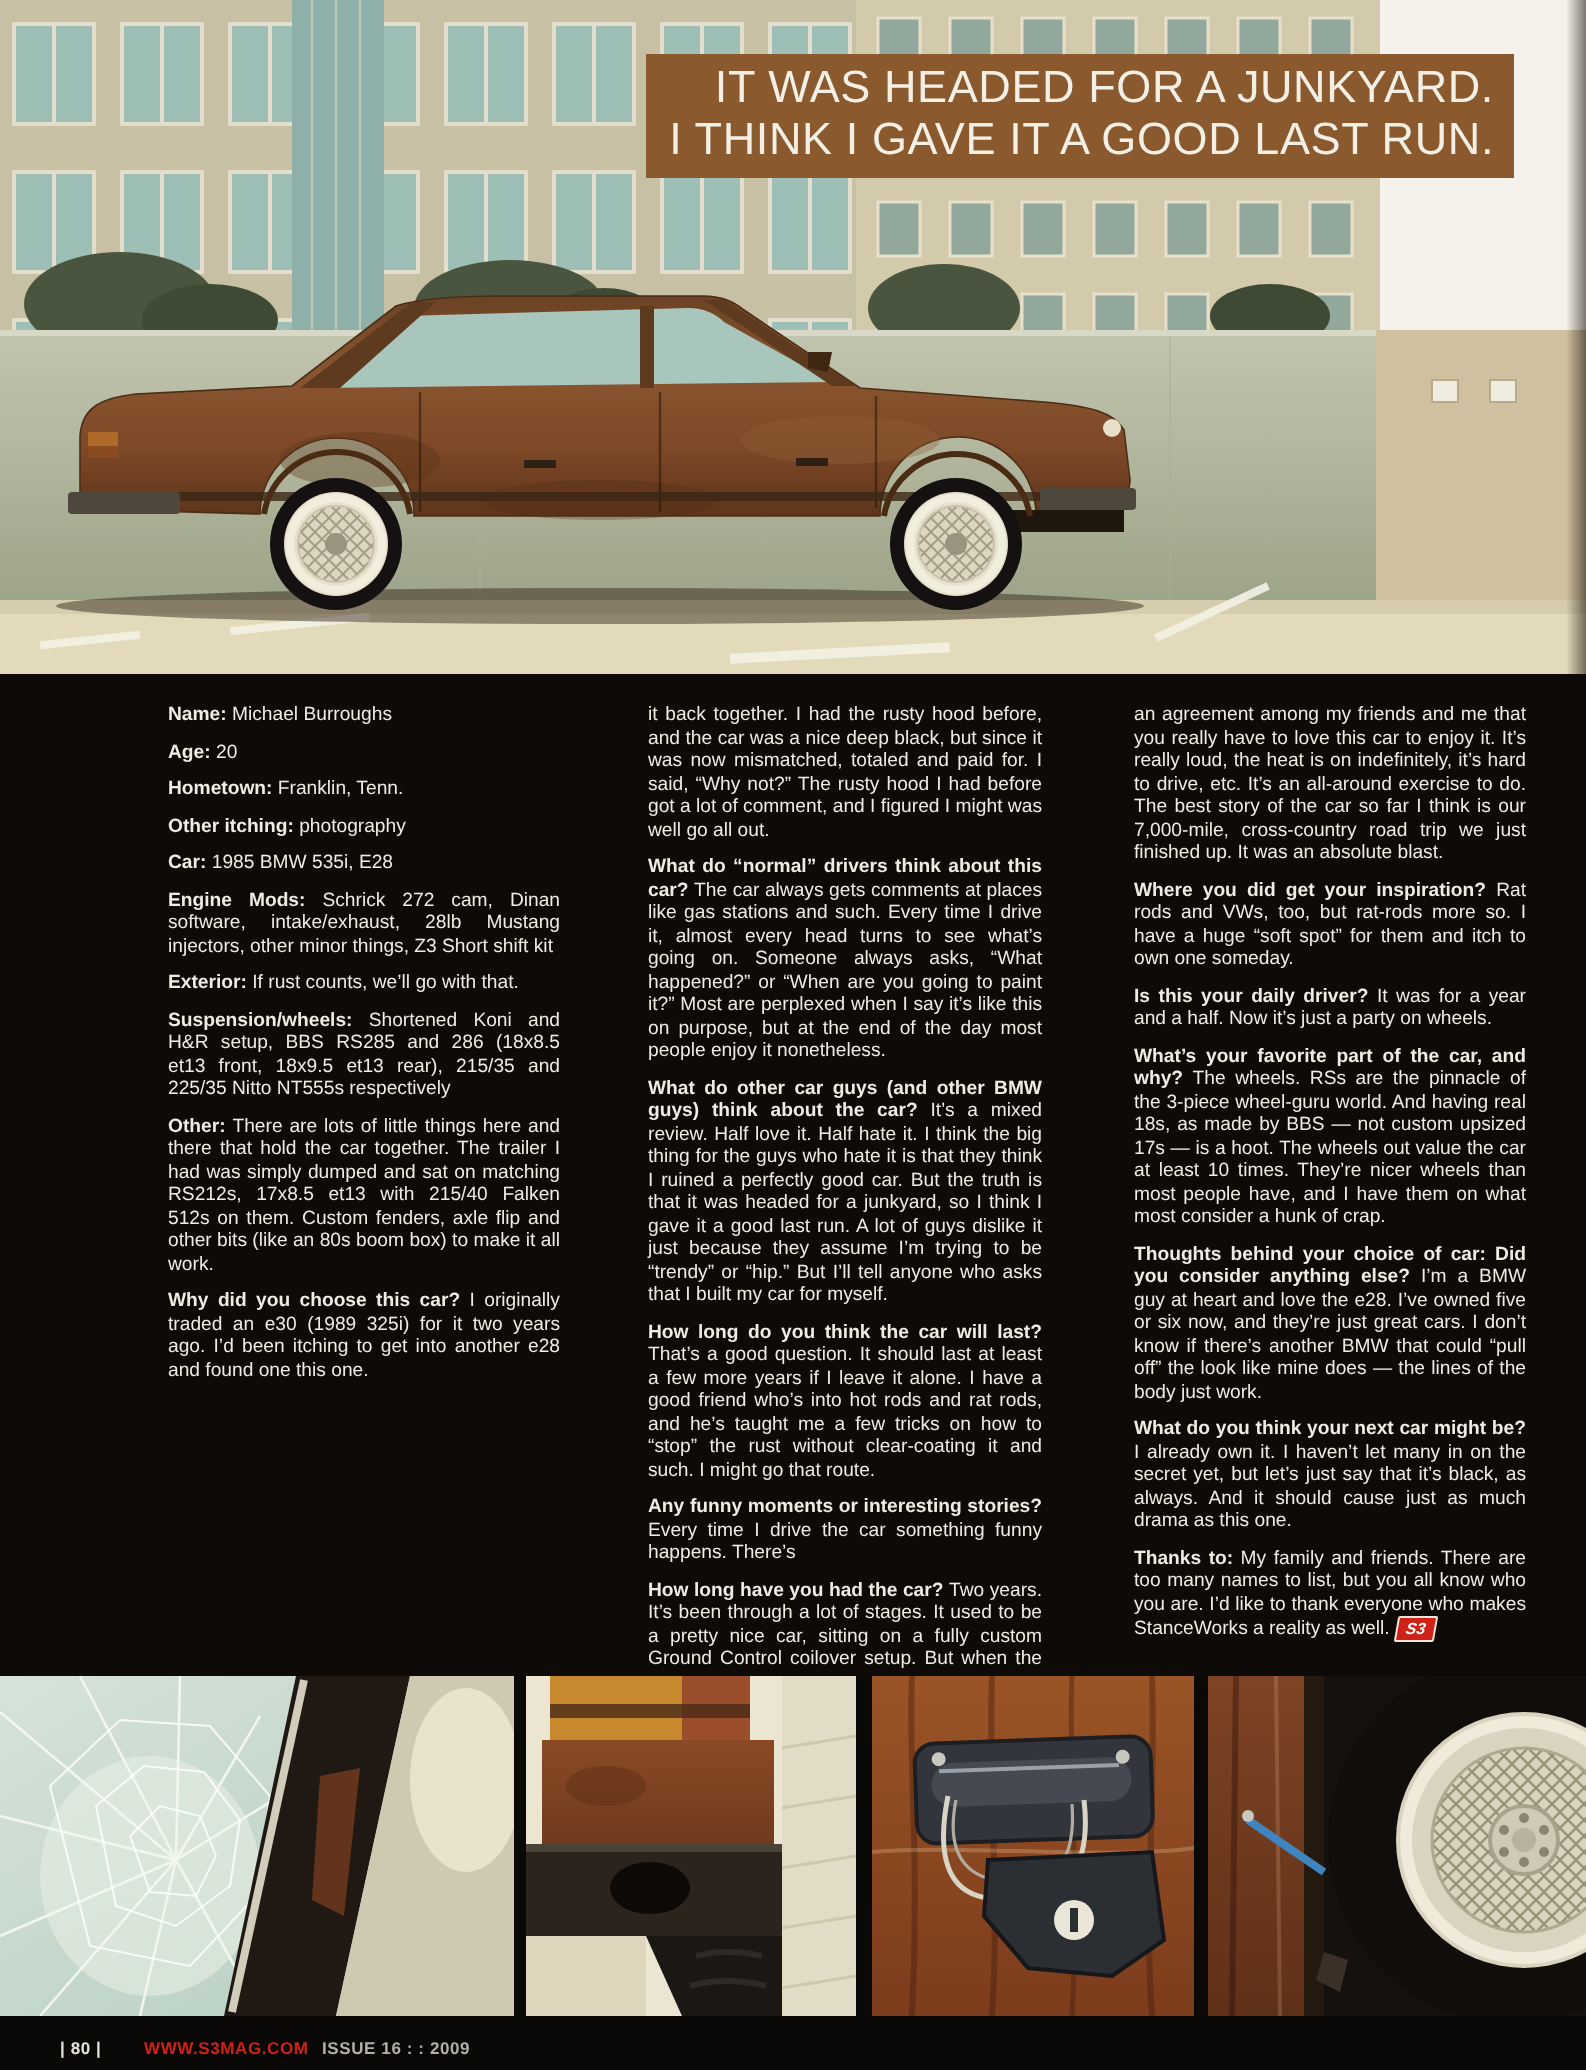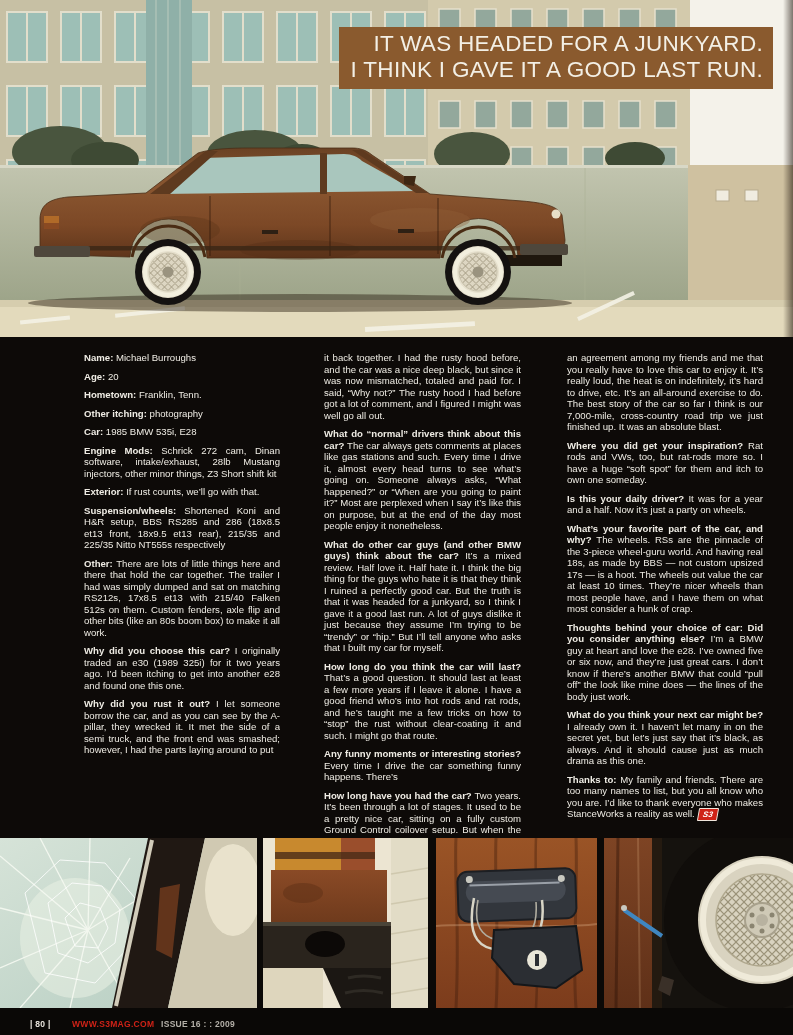--- a/index.html
+++ b/index.html
@@ -2,21 +2,21 @@
 <html><head>
 <meta charset="utf-8">
 <style>
   html,body{margin:0;padding:0;background:#2a2a2a;}
   .page{position:relative;width:793px;height:1035px;background:#0b0907;overflow:hidden;
         font-family:"Liberation Sans",sans-serif;margin:0 auto;}
   
   .hero{position:absolute;left:0;top:0;width:793px;height:337px;}
   .edge-shade{position:absolute;right:0;top:0;width:10px;height:337px;
         background:linear-gradient(to left,rgba(25,14,6,.55),rgba(25,14,6,0));}
-  .pull-quote{position:absolute;top:27px;right:20px;background:#8a5a2e;
+  .pull-quote{position:absolute;top:27px;right:36px;background:#8a5a2e;
         padding:4px 10px 6px 12px;text-align:right;}
   .pull-quote .pq-line{display:block;white-space:nowrap;color:#f3efe5;
         font-size:22.5px;line-height:26px;font-weight:400;letter-spacing:.3px;}
   
   .article{position:absolute;left:0;top:337px;width:793px;height:501px;background:#0d0a08;}
   .col{position:absolute;top:15px;height:482px;overflow:hidden;color:#efece4;
         font-size:9.6px;line-height:11.5px;text-align:justify;}
   .col p{margin:0 0 7px 0;padding-left:36px;}
   .col .lbl{font-weight:700;}
   .s3-badge{display:inline-block;background:#cf2217;color:#ffffff;font-weight:700;
@@ -174,21 +174,20 @@
         <p><span class="lbl">Name: </span><span>Michael Burroughs</span></p>
         <p><span class="lbl">Age: </span><span>20</span></p>
         <p><span class="lbl">Hometown: </span><span>Franklin, Tenn.</span></p>
         <p><span class="lbl">Other itching: </span><span>photography</span></p>
         <p><span class="lbl">Car: </span><span>1985 BMW 535i, E28</span></p>
         <p><span class="lbl">Engine Mods: </span><span>Schrick 272 cam, Dinan software, intake/exhaust, 28lb Mustang injectors, other minor things, Z3 Short shift kit</span></p>
         <p><span class="lbl">Exterior: </span><span>If rust counts, we’ll go with that.</span></p>
         <p><span class="lbl">Suspension/wheels: </span><span>Shortened Koni and H&amp;R setup, BBS RS285 and 286 (18x8.5 et13 front, 18x9.5 et13 rear), 215/35 and 225/35 Nitto NT555s respectively</span></p>
         <p><span class="lbl">Other: </span><span>There are lots of little things here and there that hold the car together.  The trailer I had was simply dumped and sat on matching RS212s, 17x8.5 et13 with 215/40 Falken 512s on them. Custom fenders, axle flip and other bits (like an 80s boom box) to make it all work.</span></p>
         <p><span class="lbl">Why did you choose this car? </span><span>I originally traded an e30 (1989 325i) for it two years ago.  I’d been itching to get into another e28 and found one this one.</span></p>
-        <p><span class="lbl">Why did you rust it out? </span><span>I let someone borrow the car, and as you can see by the A-pillar, they wrecked it.  It met the side of a semi truck, and the front end was smashed; however, I had the parts laying around to put</span></p>
       </div>
     <div class="col" style="left:288px;width:233px;">
         <p><span>it back together.  I had the rusty hood before, and the car was a nice deep black, but since it was now mismatched, totaled and paid for. I said, “Why not?”  The rusty hood I had before got a lot of comment, and I figured I might was well go all out.</span></p>
         <p><span class="lbl">What do “normal” drivers think about this car? </span><span>The car always gets comments at places like gas stations and such.  Every time I drive it, almost every head turns to see what’s going on.  Someone always asks, “What happened?” or “When are you going to paint it?”  Most are perplexed when I say it’s like this on purpose, but at the end of the day most people enjoy it nonetheless.</span></p>
         <p><span class="lbl">What do other car guys (and other BMW guys) think about the car? </span><span>It’s a mixed review.  Half love it.  Half hate it.  I think the big thing for the guys who hate it is that they think I ruined a perfectly good car.  But the truth is that it was headed for a junkyard, so I think I gave it a good last run.  A lot of guys dislike it just because they assume I’m trying to be “trendy” or “hip.”  But I’ll tell anyone who asks that I built my car for myself.</span></p>
         <p><span class="lbl">How long do you think the car will last? </span><span>That’s a good question.  It should last at least a few more years if I leave it alone.  I have a good friend who’s into hot rods and rat rods, and he’s taught me a few tricks on how to “stop” the rust without clear-coating it and such. I might go that route.</span></p>
         <p><span class="lbl">Any funny moments or interesting stories? </span><span>Every time I drive the car something funny happens.  There’s</span></p>
         <p><span class="lbl">How long have you had the car? </span><span>Two years.  It’s been through a lot of stages.  It used to be a pretty nice car, sitting on a fully custom Ground Control coilover setup. But when the car got totaled and I had to buy a new daily driver, I swapped the suspension out.</span></p>
       </div>
     <div class="col" style="left:531px;width:232px;">

